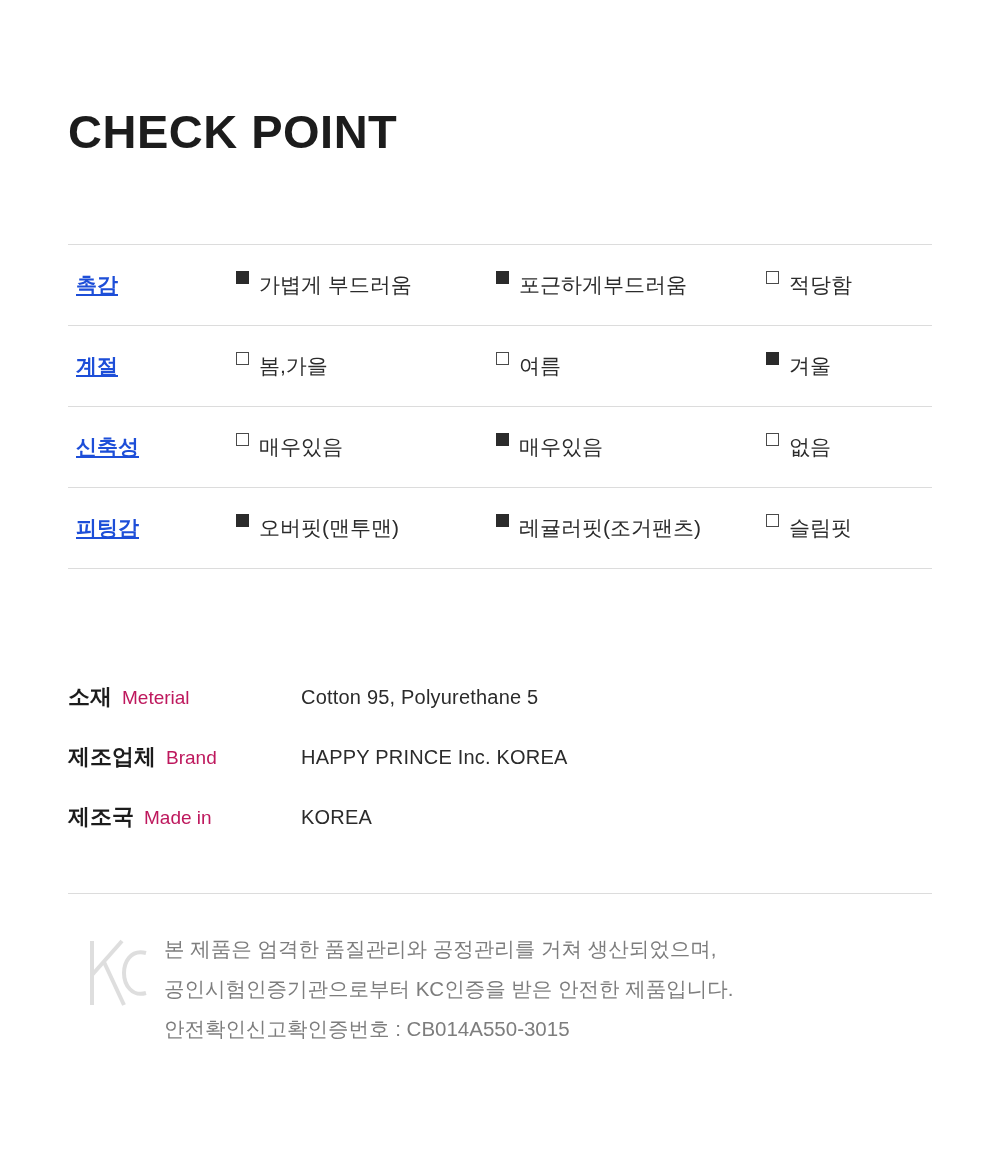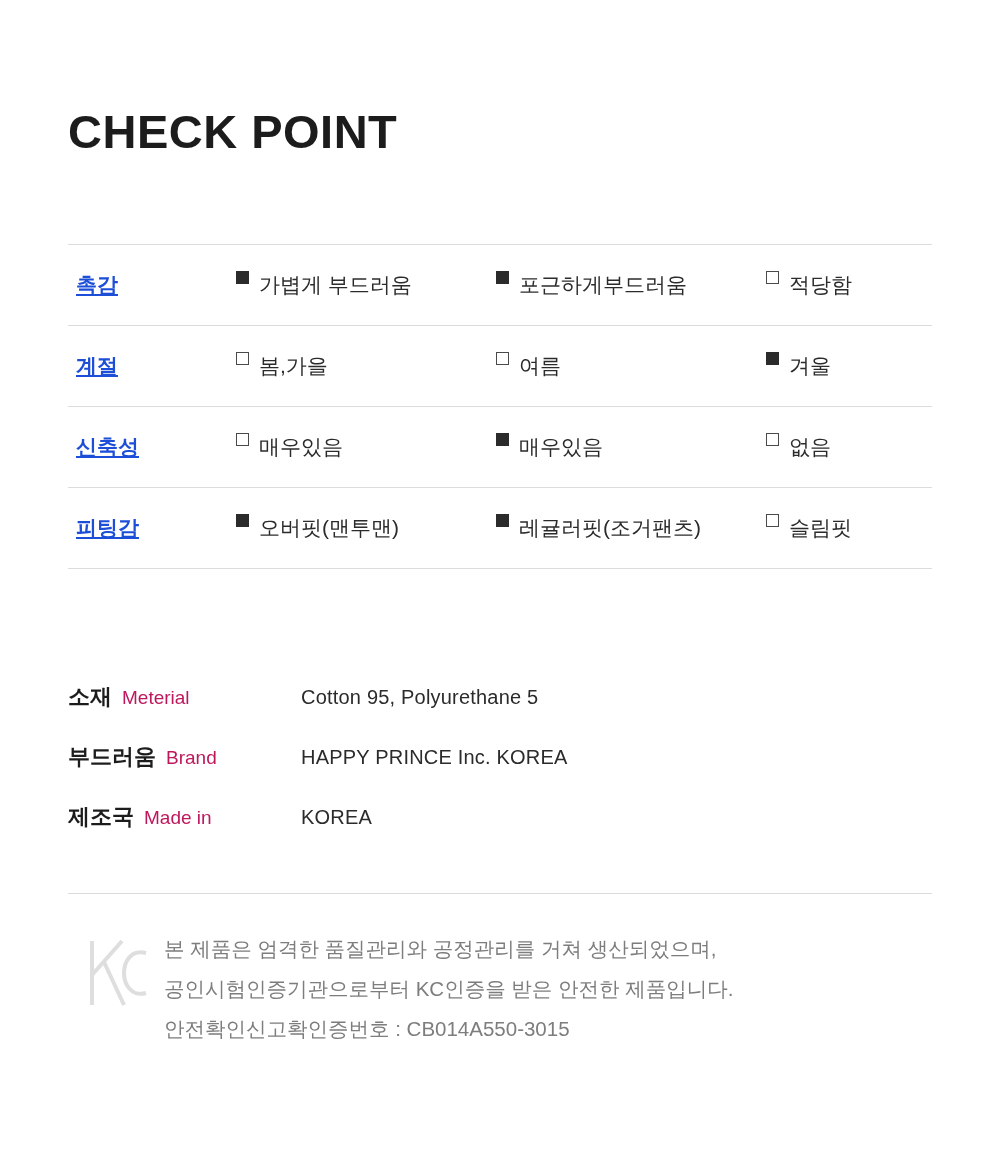--- a/index.html
+++ b/index.html
@@ -260,21 +260,21 @@
   <div class="specs">
     <div class="spec-row">
       <div class="spec-key">
         <span class="spec-ko">소재</span>
         <span class="spec-en">Meterial</span>
       </div>
       <div class="spec-val">Cotton 95, Polyurethane 5</div>
     </div>
     <div class="spec-row">
       <div class="spec-key">
-        <span class="spec-ko">부드러움</span>
+        <span class="spec-ko">제조업체</span>
         <span class="spec-en">Brand</span>
       </div>
       <div class="spec-val">HAPPY PRINCE Inc. KOREA</div>
     </div>
     <div class="spec-row">
       <div class="spec-key">
         <span class="spec-ko">제조국</span>
         <span class="spec-en">Made in</span>
       </div>
       <div class="spec-val">KOREA</div>

